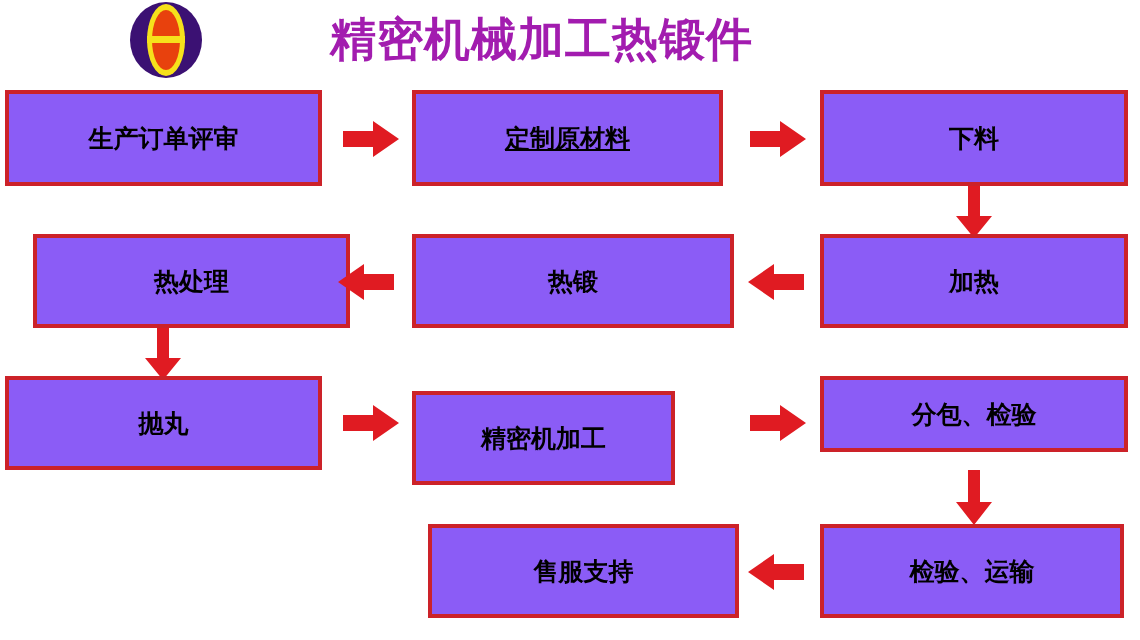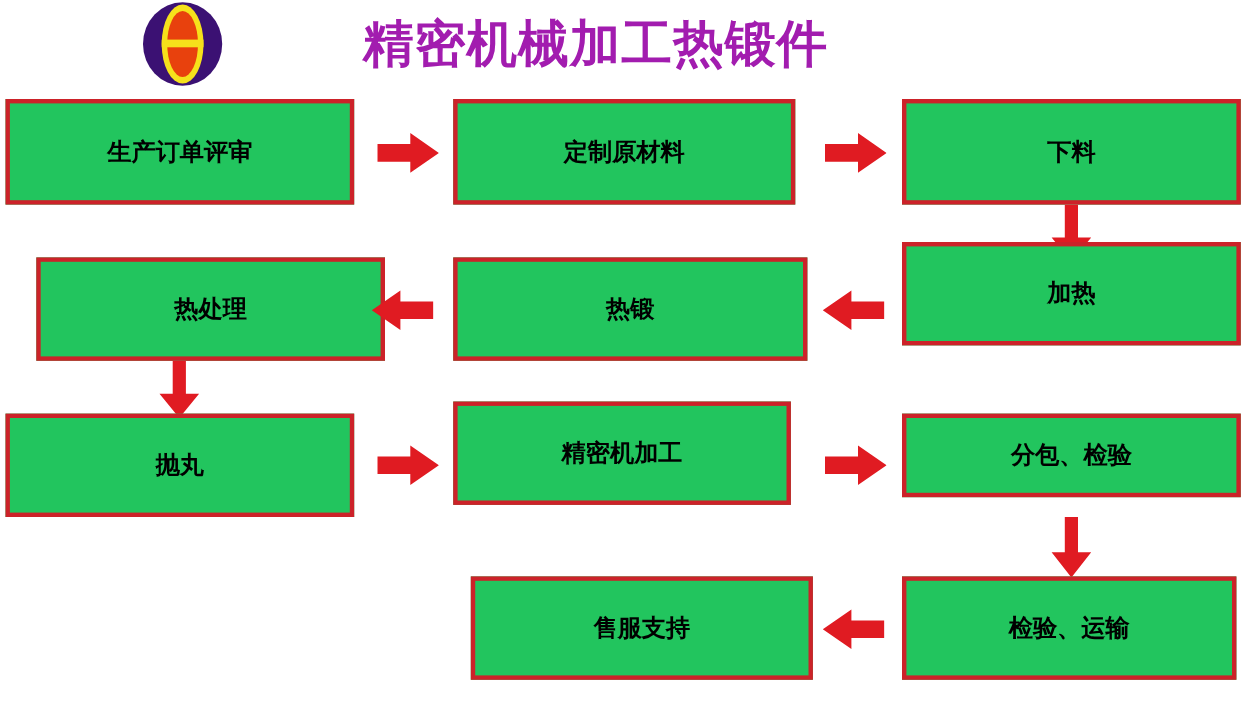--- a/index.html
+++ b/index.html
@@ -66,23 +66,23 @@
     color: #a21caf;
     letter-spacing: 1px;
     white-space: nowrap;
   }
 
   
   .node {
     position: absolute;
     box-sizing: border-box;
     border: 4px solid #cc2229;
-    background: #22c55e;
+    background: #8b5cf6;
     color: #000000;
-    font-size: 22px;
+    font-size: 25px;
     font-weight: 700;
     display: flex;
     align-items: center;
     justify-content: center;
     white-space: nowrap;
   }
 
   
   .arrow {
     position: absolute;
@@ -104,21 +104,21 @@
   <div class="title">精密机械加工热锻件</div>
 
   <div class="node" style="left:5px; top:90px; width:317px; height:96px;">生产订单评审</div>
 
   <div class="arrow" style="left:343px; top:119px; width:56px; height:40px;">
     <svg width="56" height="40" viewBox="0 0 56 40">
       <polygon points="0,12 30,12 30,2 56,20 30,38 30,28 0,28" fill="#e01b22"></polygon>
     </svg>
   </div>
 
-  <div class="node" style="left:412px; top:90px; width:311px; height:96px;">定制原材料</div>
+  <div class="node" style="left:412px; top:90px; width:311px; height:96px;text-decoration:underline;">定制原材料</div>
 
   <div class="arrow" style="left:750px; top:119px; width:56px; height:40px;">
     <svg width="56" height="40" viewBox="0 0 56 40">
       <polygon points="0,12 30,12 30,2 56,20 30,38 30,28 0,28" fill="#e01b22"></polygon>
     </svg>
   </div>
 
   <div class="node" style="left:820px; top:90px; width:308px; height:96px;">下料</div>
 
   <div class="arrow" style="left:955px; top:186px; width:38px; height:52px;">
@@ -136,37 +136,37 @@
   </div>
 
   <div class="node" style="left:412px; top:234px; width:322px; height:94px;">热锻</div>
 
   <div class="arrow" style="left:748px; top:262px; width:56px; height:40px;">
     <svg width="56" height="40" viewBox="0 0 56 40">
       <polygon points="56,12 26,12 26,2 0,20 26,38 26,28 56,28" fill="#e01b22"></polygon>
     </svg>
   </div>
 
-  <div class="node" style="left:820px; top:220px; width:308px; height:94px;">加热</div>
+  <div class="node" style="left:820px; top:234px; width:308px; height:94px;">加热</div>
 
   <div class="arrow" style="left:144px; top:328px; width:38px; height:52px;">
     <svg width="38" height="52" viewBox="0 0 38 52">
       <polygon points="13,0 25,0 25,30 37,30 19,52 1,30 13,30" fill="#e01b22"></polygon>
     </svg>
   </div>
 
   <div class="node" style="left:5px; top:376px; width:317px; height:94px;">抛丸</div>
 
   <div class="arrow" style="left:343px; top:403px; width:56px; height:40px;">
     <svg width="56" height="40" viewBox="0 0 56 40">
       <polygon points="0,12 30,12 30,2 56,20 30,38 30,28 0,28" fill="#e01b22"></polygon>
     </svg>
   </div>
 
-  <div class="node" style="left:412px; top:365px; width:307px; height:94px;">精密机加工</div>
+  <div class="node" style="left:412px; top:391px; width:263px; height:94px;">精密机加工</div>
 
   <div class="arrow" style="left:750px; top:403px; width:56px; height:40px;">
     <svg width="56" height="40" viewBox="0 0 56 40">
       <polygon points="0,12 30,12 30,2 56,20 30,38 30,28 0,28" fill="#e01b22"></polygon>
     </svg>
   </div>
 
   <div class="node" style="left:820px; top:376px; width:308px; height:76px;">分包、检验</div>
 
   <div class="arrow" style="left:955px; top:470px; width:38px; height:55px;">

